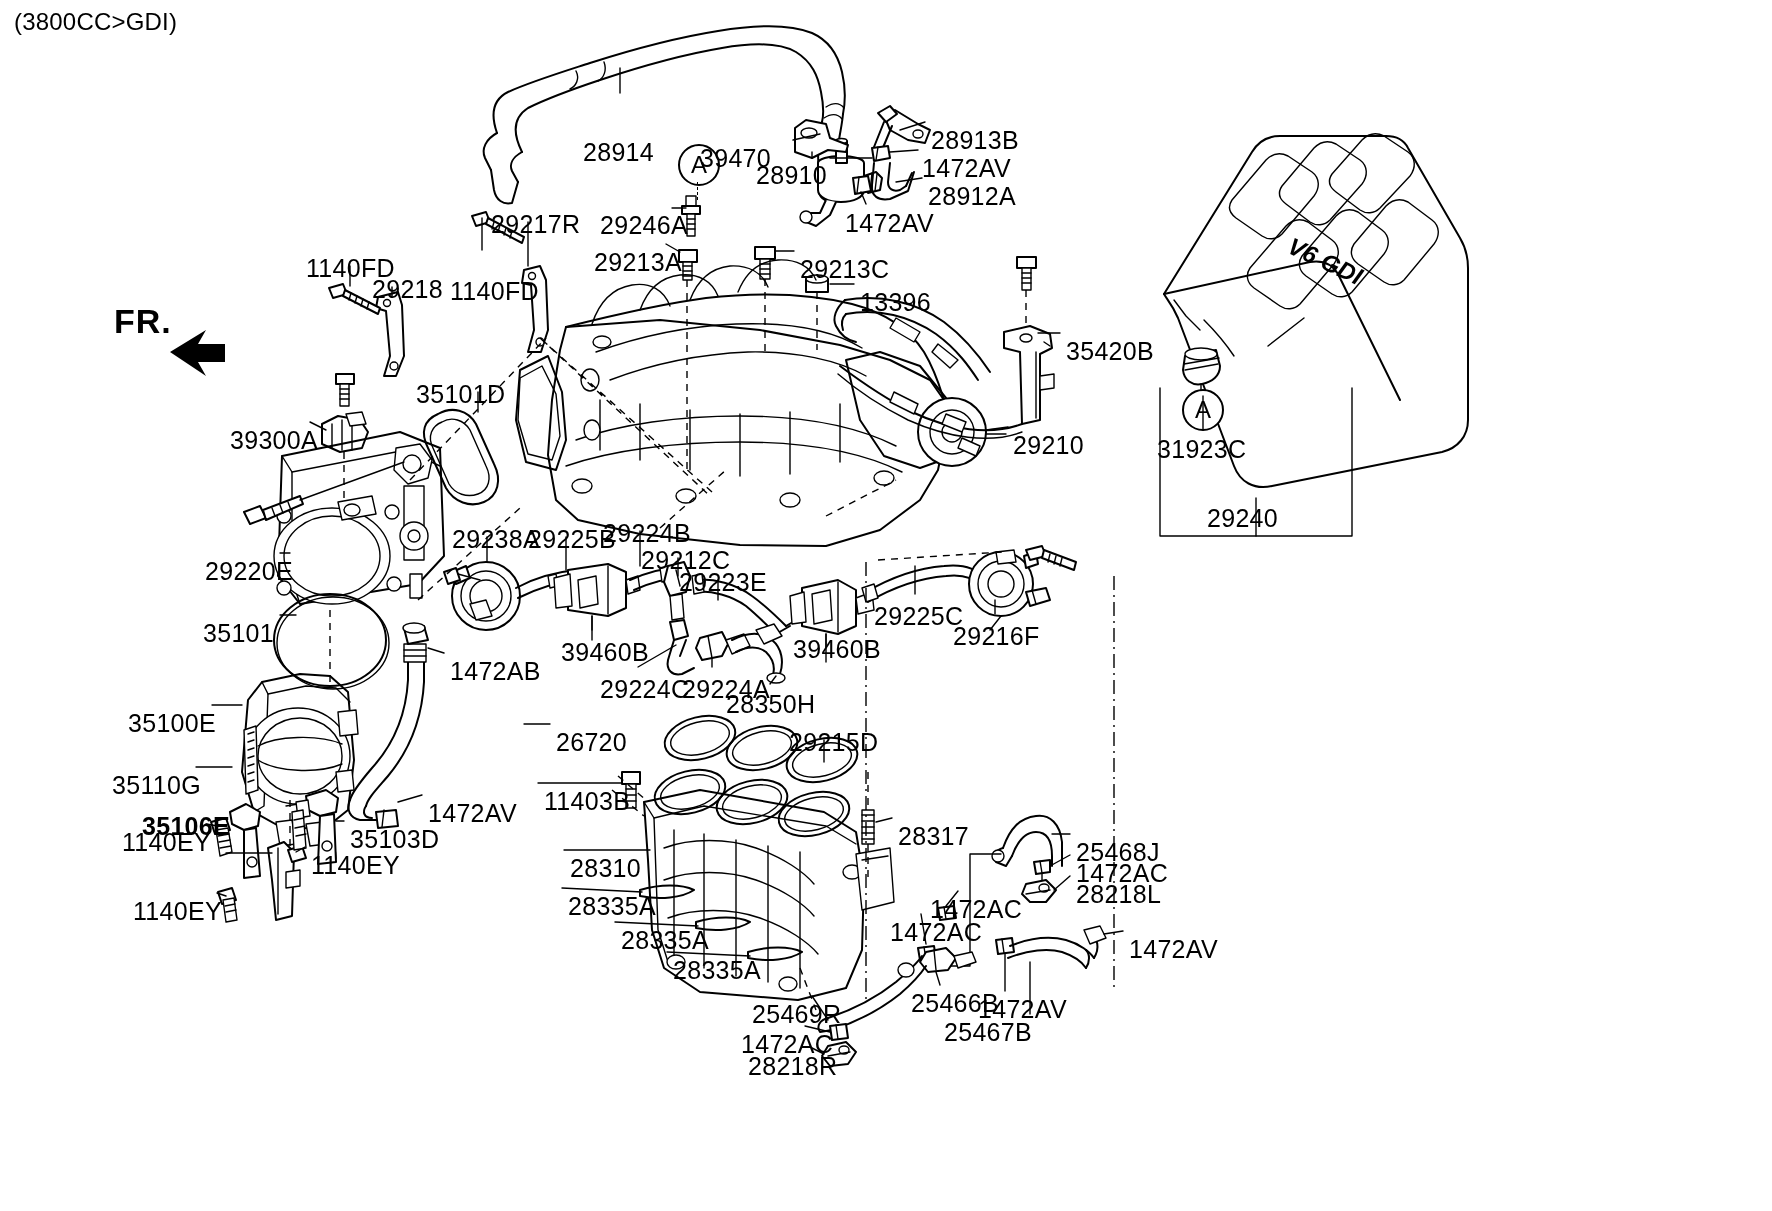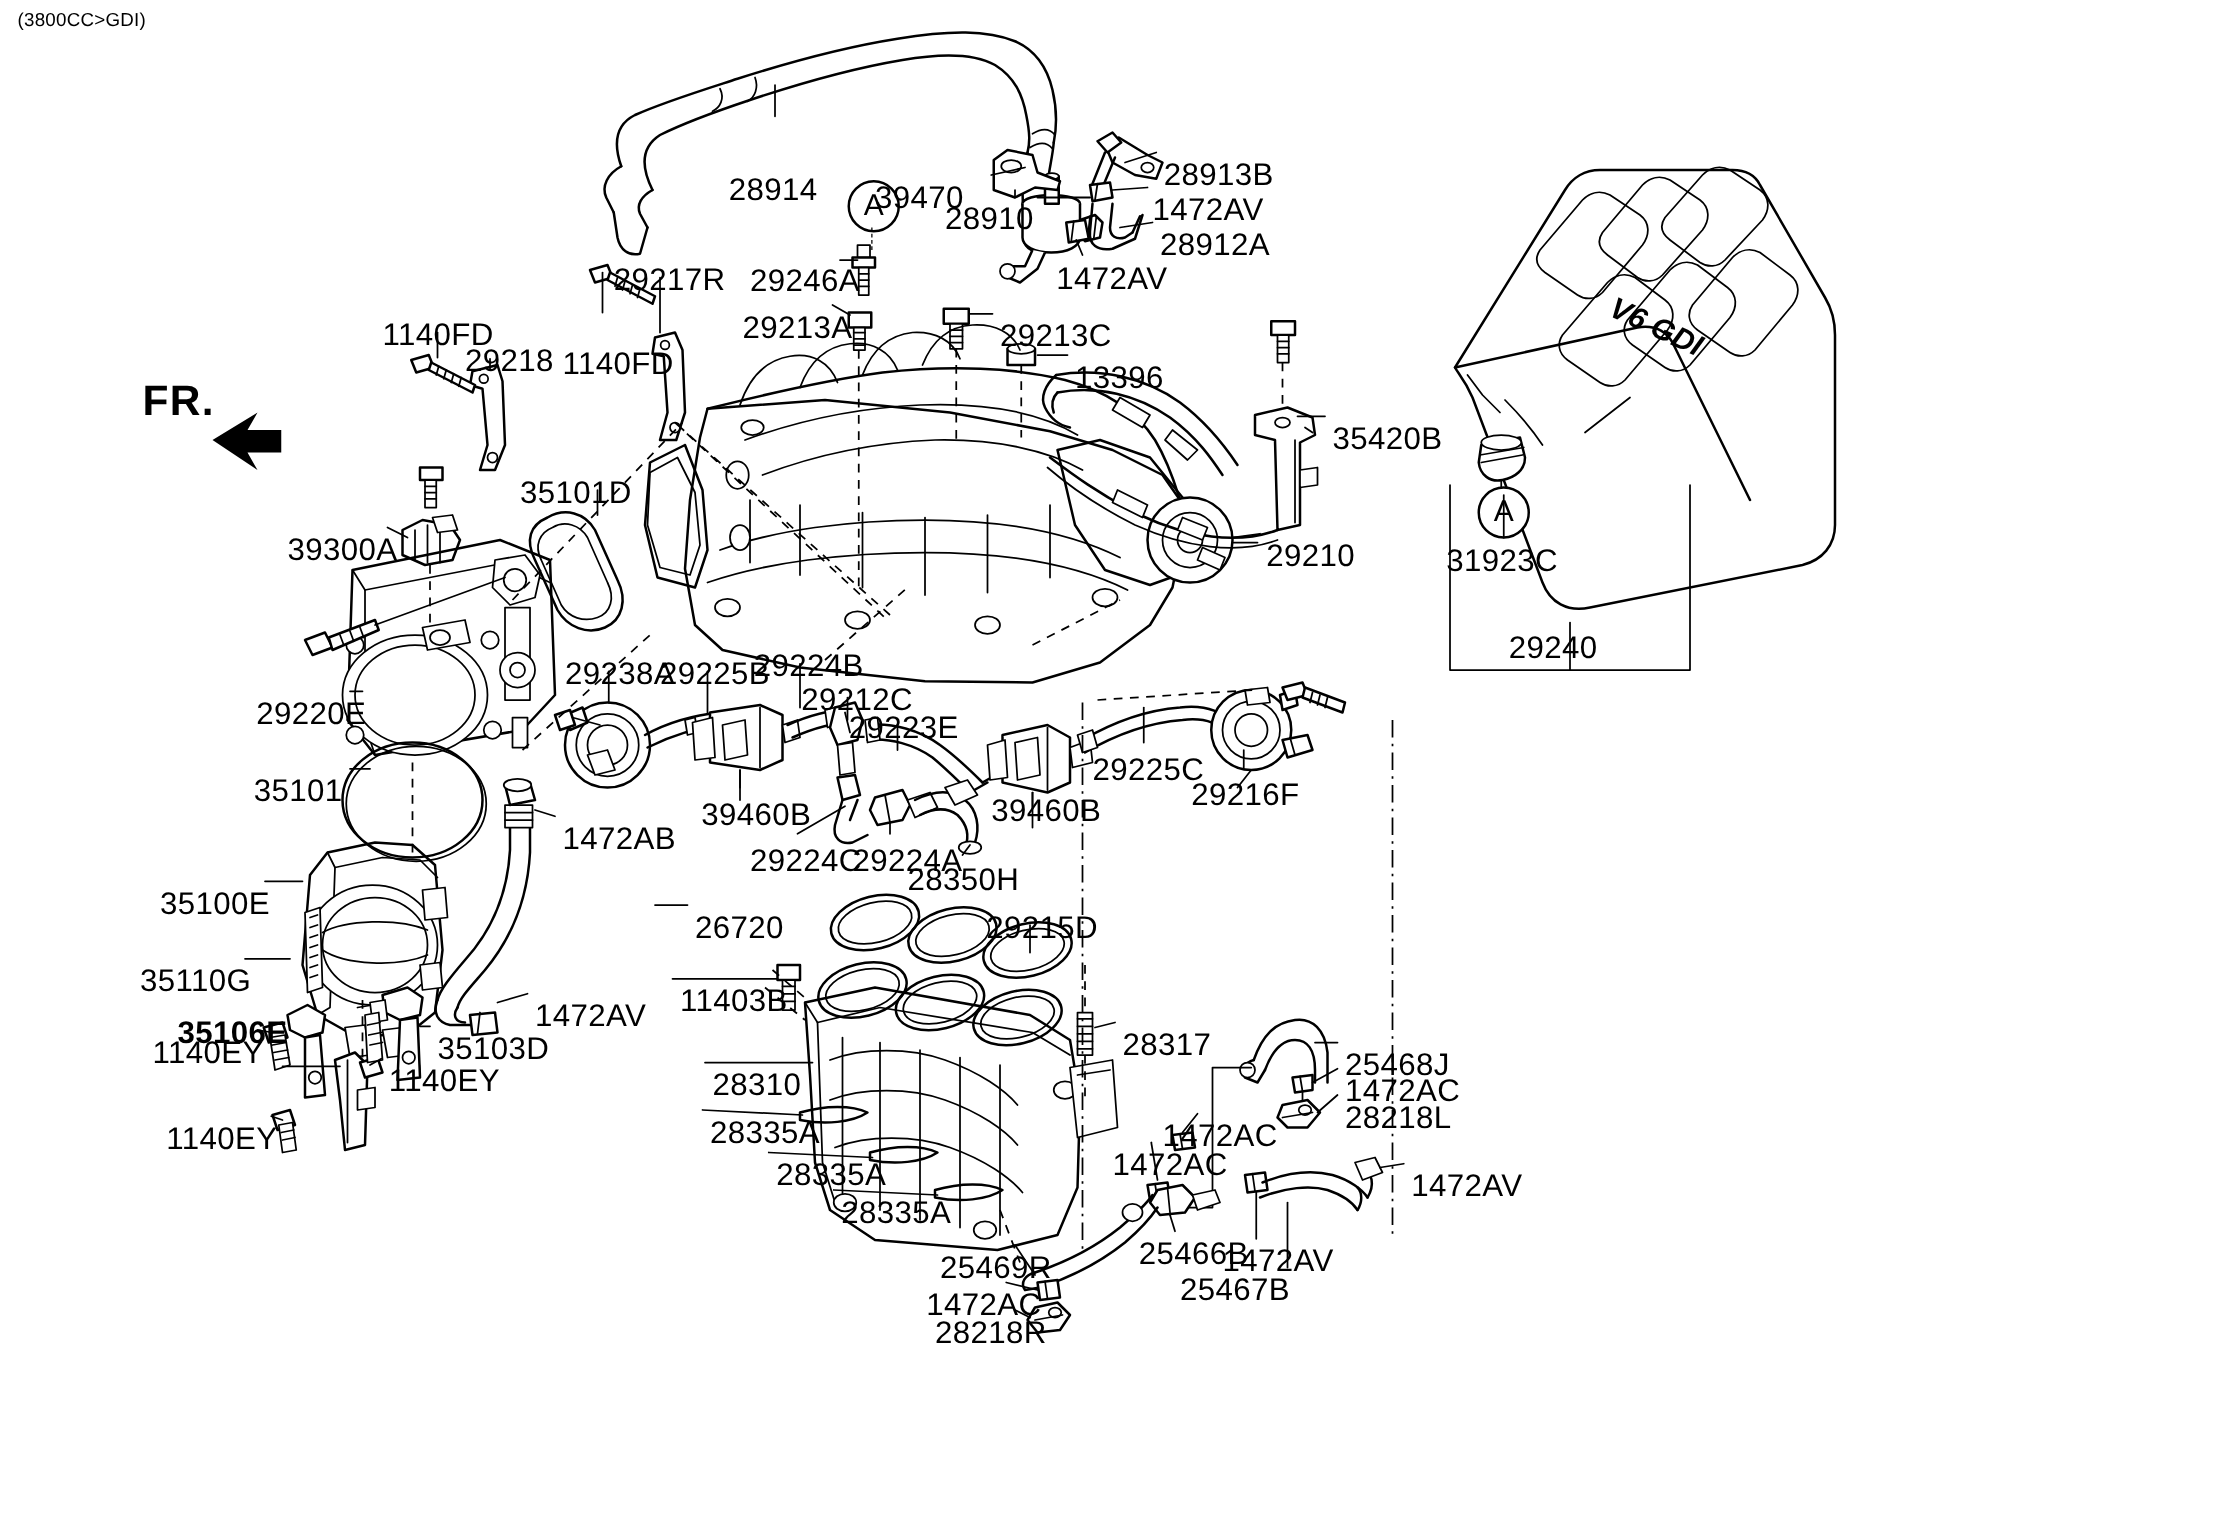--- a/index.html
+++ b/index.html
@@ -1,20 +1,20 @@
 <!DOCTYPE html>
 <html><head>
 <meta charset="utf-8">
 <style>
   html,body{margin:0;padding:0;background:#ffffff;}
   body{width:1772px;height:1211px;position:relative;overflow:hidden;
        font-family:"Liberation Sans","DejaVu Sans",sans-serif;color:#000;}
   #sheet{position:absolute;left:0;top:0;width:1772px;height:1211px;}
 
-  .hdr{position:absolute;font-size:15px;letter-spacing:0.2px;}
+  .hdr{position:absolute;font-size:24px;letter-spacing:0.2px;}
 
   
   .lbl{position:absolute;font-size:25px;line-height:25px;white-space:nowrap;
        letter-spacing:0.3px;color:#000;}
 
   .fr{position:absolute;font-size:34px;font-weight:bold;letter-spacing:1px;}
 
   
   .cirA{position:absolute;width:38px;height:38px;border:2px solid #000;border-radius:50%;
         display:flex;align-items:center;justify-content:center;font-size:24px;background:#fff;}

